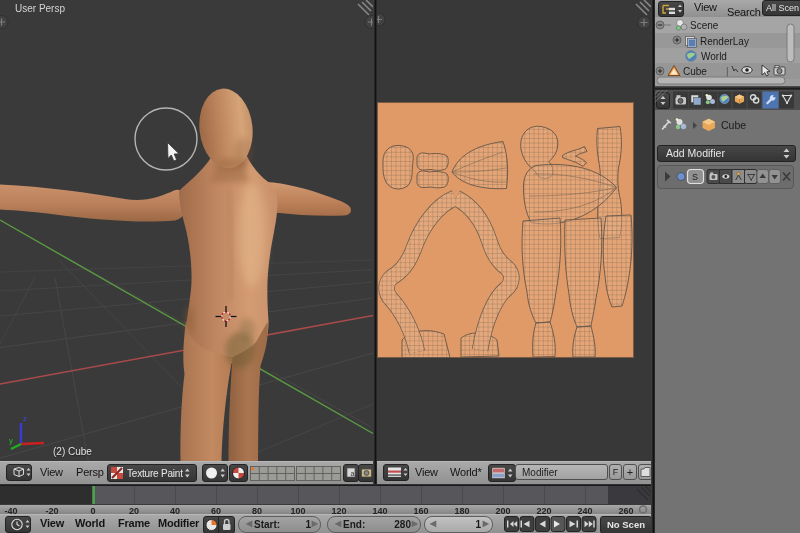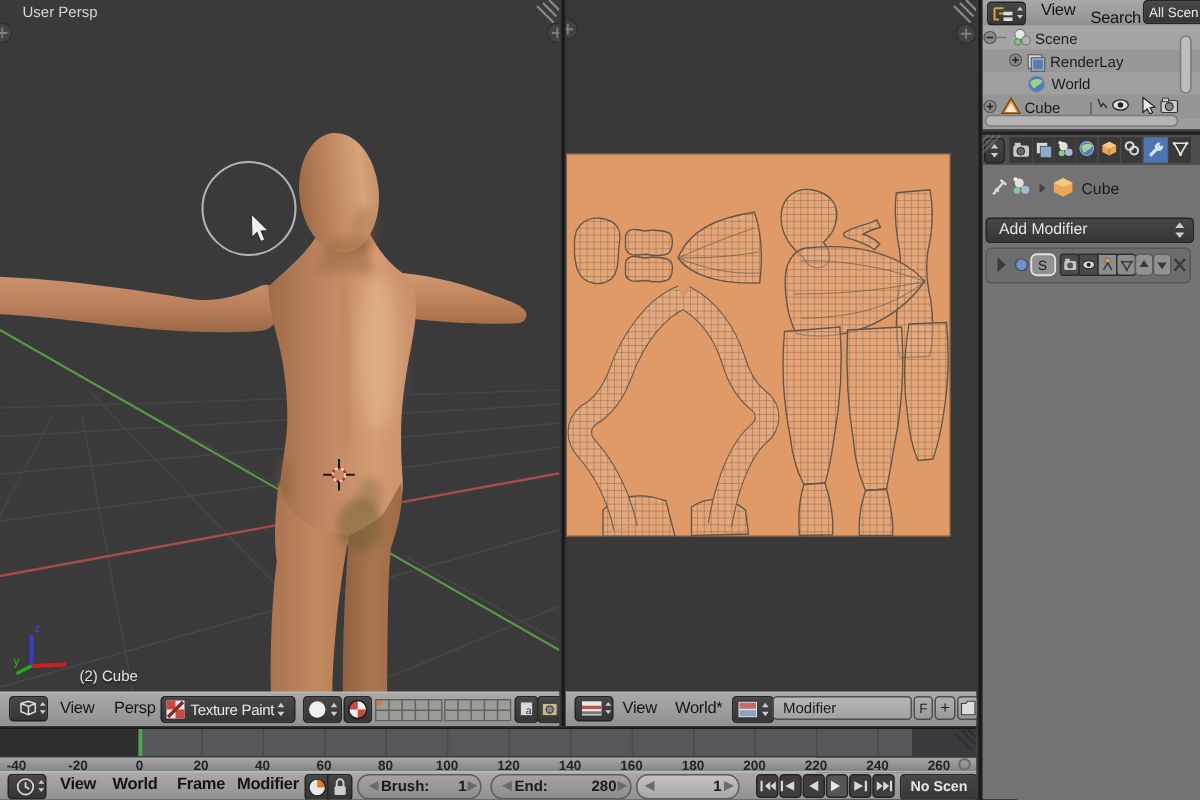--- a/index.html
+++ b/index.html
@@ -391,21 +391,21 @@
         </svg>
   </div>
   <div class="dbtn" style="left:218px;top:1px;width:15px;height:16px;border-radius:0 3px 3px 0;">
    <svg width="15" height="16">
           <rect x="4" y="7" width="7.5" height="6" rx="1" fill="#ccc"></rect>
           <path d="M5.5,7 V5 a2.2,2.5 0 0,1 4.5,0 V7" fill="none" stroke="#ccc" stroke-width="1.3"></path>
         </svg>
   </div>
   <div class="lfld" style="left:238px;top:1px;width:81px;height:15px;">
    <span style="position:absolute;left:7px;top:2px;color:#6a6a6a;font-size:8px;">◀</span>
-   <span style="position:absolute;left:15px;top:1.5px;">Brush:</span>
+   <span style="position:absolute;left:15px;top:1.5px;">Start:</span>
    <span style="position:absolute;right:9px;top:1.5px;">1</span>
    <span style="position:absolute;right:2px;top:2px;color:#6a6a6a;font-size:8px;">▶</span>
   </div>
   <div class="lfld" style="left:327px;top:1px;width:92px;height:15px;">
    <span style="position:absolute;left:7px;top:2px;color:#6a6a6a;font-size:8px;">◀</span>
    <span style="position:absolute;left:15px;top:1.5px;">End:</span>
    <span style="position:absolute;right:9px;top:1.5px;">280</span>
    <span style="position:absolute;right:2px;top:2px;color:#6a6a6a;font-size:8px;">▶</span>
   </div>
   <div class="lfld" style="left:424px;top:1px;width:67px;height:15px;background:linear-gradient(#c2c2c2,#a8a8a8);">

